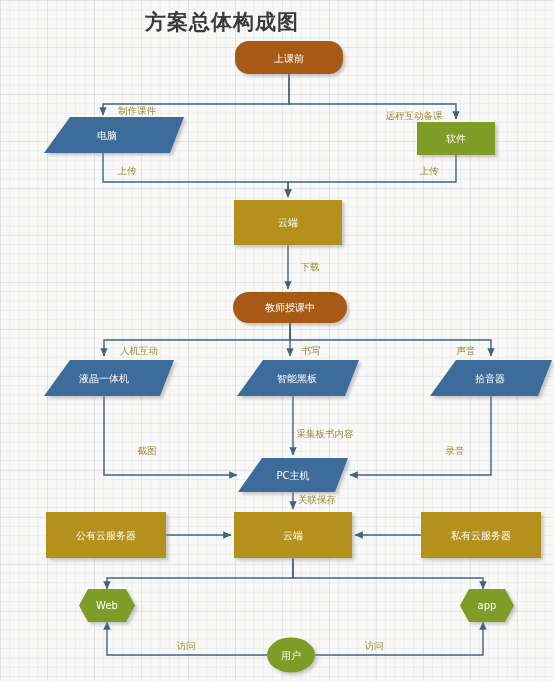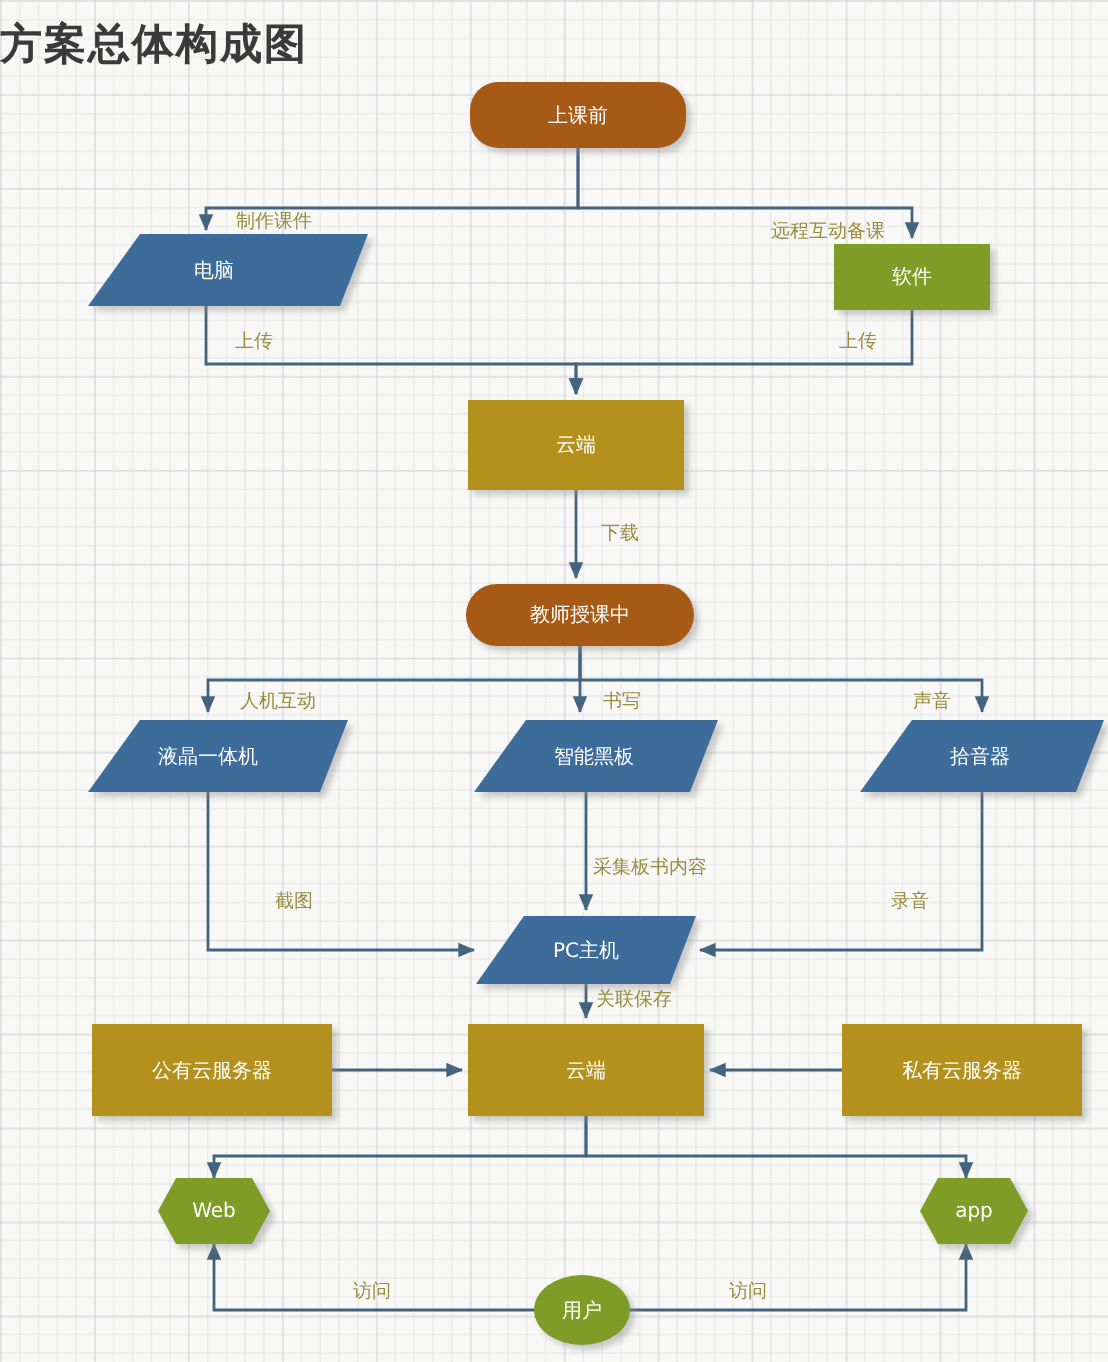--- a/index.html
+++ b/index.html
@@ -15,21 +15,21 @@
     background-image:
       linear-gradient(to right, rgba(180,180,195,0.20) 1px, transparent 1px),
       linear-gradient(to bottom, rgba(180,180,195,0.20) 1px, transparent 1px),
       linear-gradient(to right, rgba(170,170,190,0.13) 1px, transparent 1px),
       linear-gradient(to bottom, rgba(170,170,190,0.13) 1px, transparent 1px);
     background-size:47px 47px,47px 47px,9.4px 9.4px,9.4px 9.4px;
     pointer-events:none;
   }
   #board{position:absolute;left:0;top:0;width:554px;height:681px;}
   .ttl{
-    position:absolute;left:0;top:8px;width:444px;
+    position:absolute;left:0;top:8px;width:444px;text-align:center;
     font-size:21px;font-weight:bold;color:#3a3a3a;letter-spacing:1px;
     font-family:"DejaVu Sans","Liberation Sans",sans-serif;
   }
   svg{position:absolute;left:0;top:0;}
   text{font-family:"DejaVu Sans","Liberation Sans",sans-serif;}
   .nodeLabel{fill:#ffffff;font-size:10px;text-anchor:middle;dominant-baseline:middle;}
   .edgeLabel{fill:#9a8b3d;font-size:9.5px;text-anchor:middle;dominant-baseline:middle;}
   .shp{stroke:none;}
 </style>
 </head>

